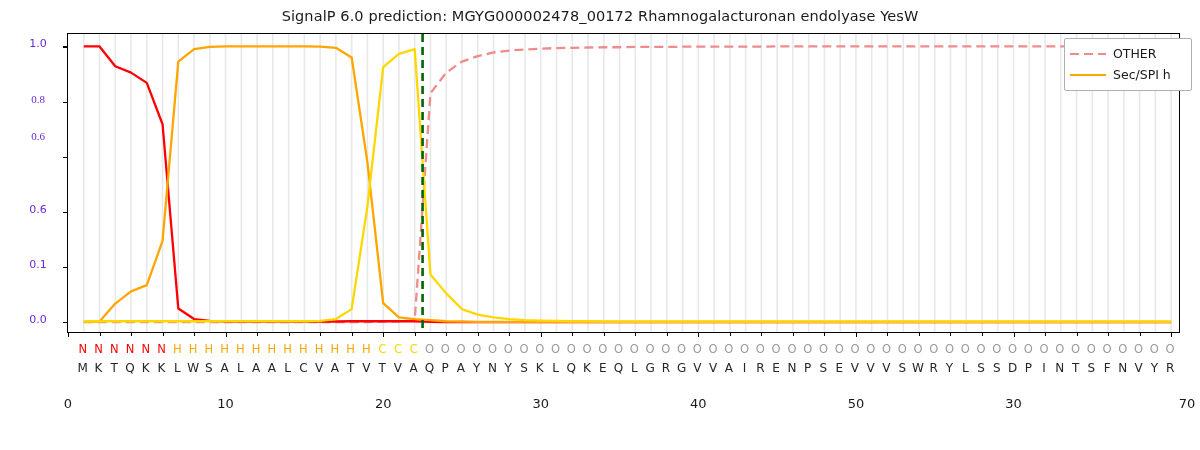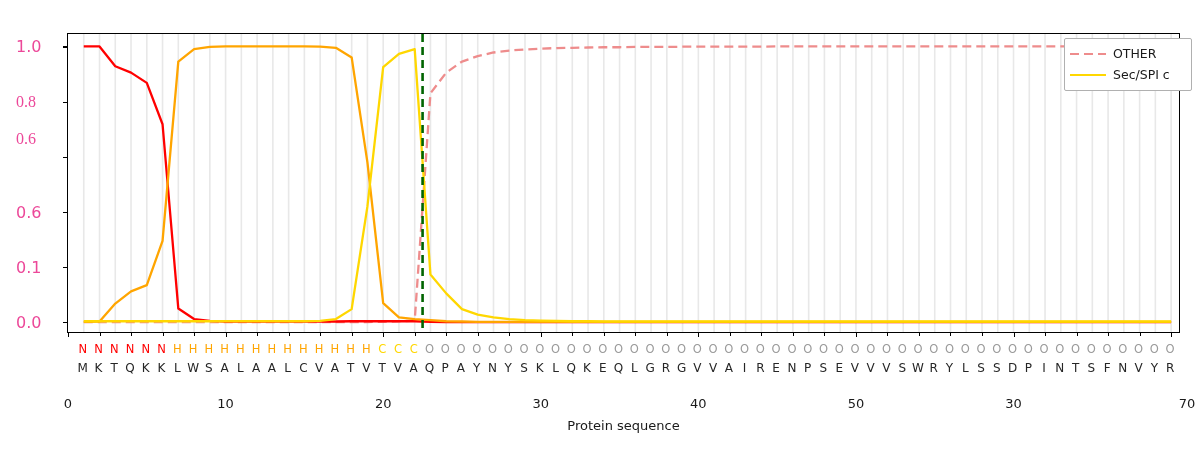--- a/index.html
+++ b/index.html
@@ -52,23 +52,23 @@
     top: 418px;
     width: 1113px;
     text-align: center;
     font-size: 13px;
     color: #1a1a1a;
   }
   .ytick-label {
     position: absolute;
     right: 1200px;
     width: 44px;
-    text-align: left;
-    font-size: 16px;
-    color: #ec4899;
+    text-align: center;
+    font-size: 11px;
+    color: #6d28d9;
   }
   .ytick-mark {
     position: absolute;
     width: 4px;
     height: 1.1px;
     background: #000000;
   }
   .xtick-label {
     position: absolute;
     top: 396px;
@@ -144,22 +144,22 @@
     font-size: 12.5px;
     color: #1a1a1a;
     white-space: nowrap;
   }
 </style>
 </head>
 <body>
 
 <div id="figure">
 
-
-  <div id="xlabel">Protein sequence</div>
+  <div id="chart-title">SignalP 6.0 prediction: MGYG000002478_00172 Rhamnogalacturonan endolyase YesW</div>
+
 
   <div id="y-axis"></div>
   <div id="x-axis"></div>
 
   <div id="plot-area">
     <svg id="plot-svg" width="1111" height="298">
         <line x1="15.75886524822695" x2="15.75886524822695" y1="0" y2="298" stroke="#e8e8e8" stroke-width="1.6"></line>
         <line x1="31.5177304964539" x2="31.5177304964539" y1="0" y2="298" stroke="#e8e8e8" stroke-width="1.6"></line>
         <line x1="47.27659574468085" x2="47.27659574468085" y1="0" y2="298" stroke="#e8e8e8" stroke-width="1.6"></line>
         <line x1="63.0354609929078" x2="63.0354609929078" y1="0" y2="298" stroke="#e8e8e8" stroke-width="1.6"></line>
@@ -384,23 +384,23 @@
 
   <div id="legend">
     <div class="legend-row">
       <span class="legend-swatch">
           <i id="sw-0" style="background: repeating-linear-gradient(to right, rgb(238, 140, 140) 0px, rgb(238, 140, 140) 9px, transparent 9px, transparent 14px); height: 2.8px;"></i>
         </span>
       <span class="legend-label">OTHER</span>
     </div>
     <div class="legend-row">
       <span class="legend-swatch">
-          <i id="sw-3" style="background: rgb(255, 215, 0); height: 2.6px;"></i>
+          <i id="sw-2" style="background: rgb(255, 165, 0); height: 2.6px;"></i>
         </span>
-      <span class="legend-label">Sec/SPI c</span>
+      <span class="legend-label">Sec/SPI h</span>
     </div>
   </div>
 
 <div class="ytick-label" style="top: 313.343px; right: 1140px;">0.0</div>
     <div class="ytick-mark" style="top: 322.343px; left: 63px;"></div>
     <div class="ytick-label" style="top: 258.157px; right: 1140px;">0.1</div>
     <div class="ytick-mark" style="top: 267.157px; left: 63px;"></div>
     <div class="ytick-label" style="top: 202.972px; right: 1140px;">0.6</div>
     <div class="ytick-mark" style="top: 211.972px; left: 63px;"></div>
     <div class="ytick-label" style="top: 130px; right: 1140px; font-family: Liberation Serif, serif;">0.6</div>

